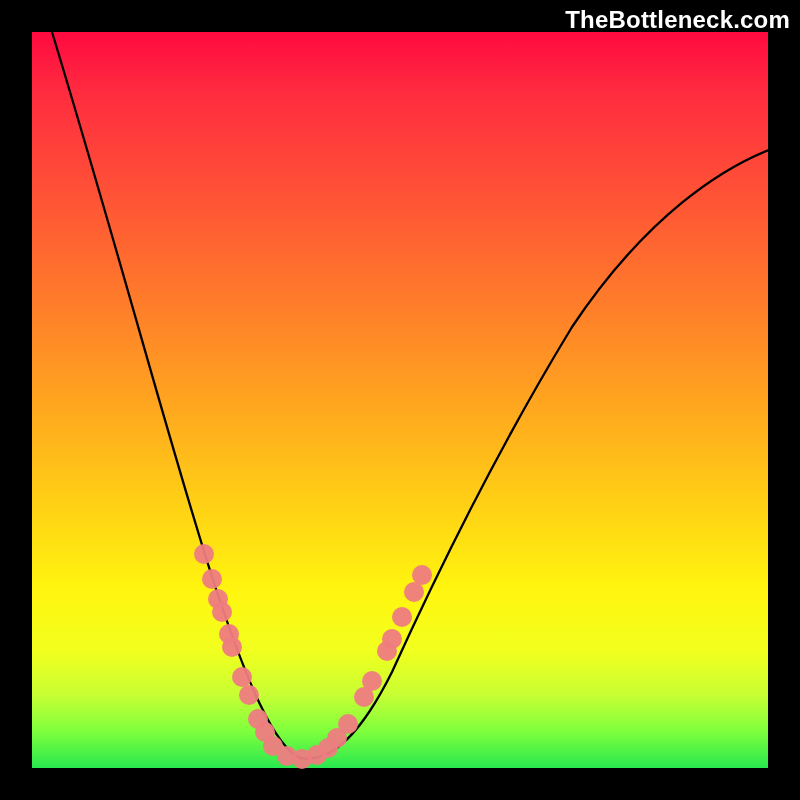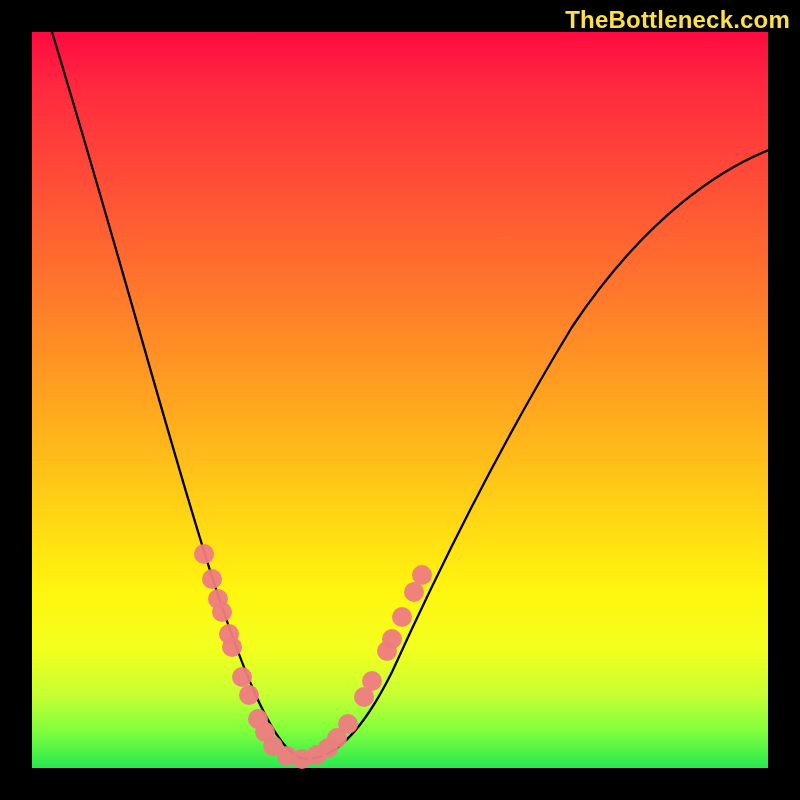--- a/index.html
+++ b/index.html
@@ -38,21 +38,21 @@
       #f2ff1e 84%,
       #c8ff33 90%,
       #7fff3d 95%,
       #28e84f 100%
     );
   }
   .watermark {
     position: absolute;
     top: 6px;
     right: 10px;
-    color: #fde047;
+    color: #ffffff;
     font-size: 24px;
     font-weight: 600;
     letter-spacing: 0.2px;
     user-select: none;
   }
   svg.curve {
     position: absolute;
     left: 0;
     top: 0;
     width: 736px;

